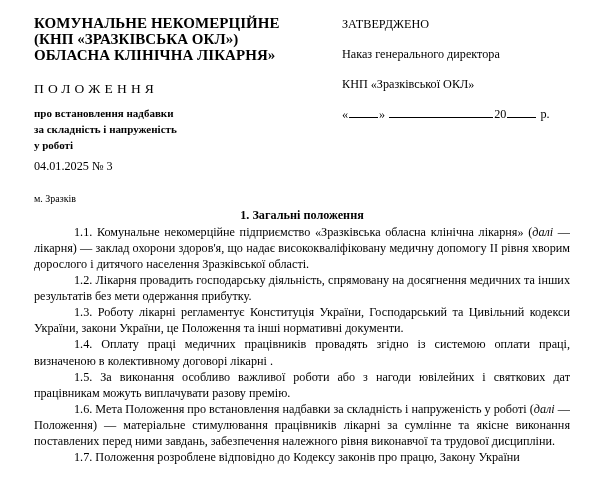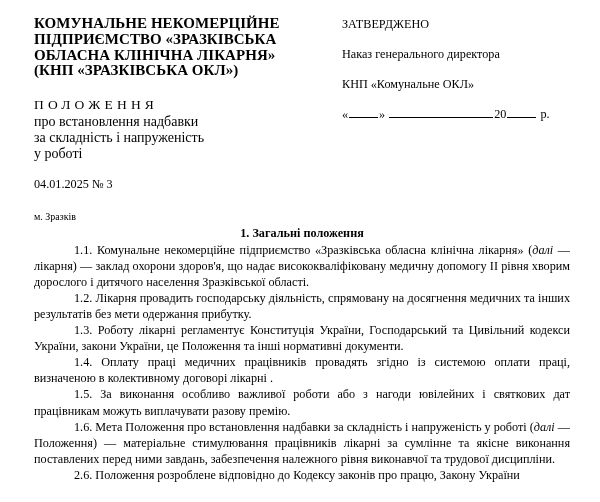--- a/index.html
+++ b/index.html
@@ -52,29 +52,29 @@
   .org-name div { white-space: nowrap; }
 
   .doc-kind {
     margin-top: 17px;
     font-size: 13.5px;
     font-weight: normal;
     letter-spacing: 4.2px;
     line-height: 17px;
   }
   .doc-subtitle {
-    font-size: 14px;
-    font-weight: normal;
+    font-size: 11px;
+    font-weight: bold;
     line-height: 15.8px;
-    margin-top: 1px;
+    margin-top: 9px;
   }
   .doc-subtitle div { white-space: nowrap; }
 
   .doc-meta {
-    margin-top: 14px;
+    margin-top: 4px;
     font-size: 12.2px;
     line-height: 16px;
   }
   .doc-place {
     margin-top: 17px;
     font-size: 10px;
     line-height: 16px;
   }
 
   .approve-line {
@@ -123,53 +123,52 @@
 <body>
 
 <div class="page">
 
   <div class="header-band">
 
     <div class="header-left">
 
       <div class="org-name">
         <div>КОМУНАЛЬНЕ НЕКОМЕРЦІЙНЕ</div>
-        <div>ПІДПРИЄМСТВО «ЗРАЗКІВСЬКА</div>
+        <div>(КНП «ЗРАЗКІВСЬКА ОКЛ»)</div>
         <div>ОБЛАСНА КЛІНІЧНА ЛІКАРНЯ»</div>
-        <div>(КНП «ЗРАЗКІВСЬКА ОКЛ»)</div>
       </div>
 
       <div class="doc-kind">ПОЛОЖЕННЯ</div>
 
       <div class="doc-subtitle">
         <div>про встановлення надбавки</div>
         <div>за складність і напруженість</div>
         <div>у роботі</div>
       </div>
 
       <div class="doc-meta">04.01.2025 № 3</div>
       <div class="doc-place">м. Зразків</div>
 
     </div>
 
     <div class="header-right">
       <div class="approve-line">ЗАТВЕРДЖЕНО</div>
       <div class="approve-line">Наказ генерального директора</div>
-      <div class="approve-line">КНП «Комунальне ОКЛ»</div>
+      <div class="approve-line">КНП «Зразківської ОКЛ»</div>
       <div class="approve-line"><span>«</span><span class="sig-line sig-short"></span><span>»</span> <span class="sig-line sig-long"></span><span>20</span><span class="sig-line sig-year"></span> <span>р.</span></div>
     </div>
 
   </div>
 
   <div class="body-block">
     <div class="section-heading">1. Загальні положення</div>
     <div id="clause-list">
         <p class="clause"><span>1.1. Комунальне некомерційне підприємство «Зразківська обласна клінічна лікарня» (</span><span class="em">далі</span><span> — лікарня) — заклад охорони здоров'я, що надає висококваліфіковану медичну допомогу ІІ рівня хворим дорослого і дитячого населення Зразківської області.</span></p>
         <p class="clause"><span>1.2. Лікарня провадить господарську діяльність, спрямовану на досягнення медичних та інших результатів без мети одержання прибутку.</span></p>
         <p class="clause"><span>1.3. Роботу лікарні регламентує Конституція України, Господарський та Цивільний кодекси України, закони України, це Положення та інші нормативні документи.</span></p>
         <p class="clause"><span>1.4. Оплату праці медичних працівників провадять згідно із системою оплати праці, визначеною в колективному договорі лікарні .</span></p>
         <p class="clause"><span>1.5. За виконання особливо важливої роботи або з нагоди ювілейних і святкових дат працівникам можуть виплачувати разову премію.</span></p>
         <p class="clause"><span>1.6. Мета Положення про встановлення надбавки за складність і напруженість у роботі (</span><span class="em">далі</span><span> — Положення) — матеріальне стимулювання працівників лікарні за сумлінне та якісне виконання поставлених перед ними завдань, забезпечення належного рівня виконавчої та трудової дисципліни.</span></p>
-        <p class="clause"><span>2.6. Положення розроблене відповідно до Кодексу законів про працю, Закону України</span></p>
+        <p class="clause"><span>1.7. Положення розроблене відповідно до Кодексу законів про працю, Закону України</span></p>
       </div>
   </div>
 
 </div>
 
 </body></html>

